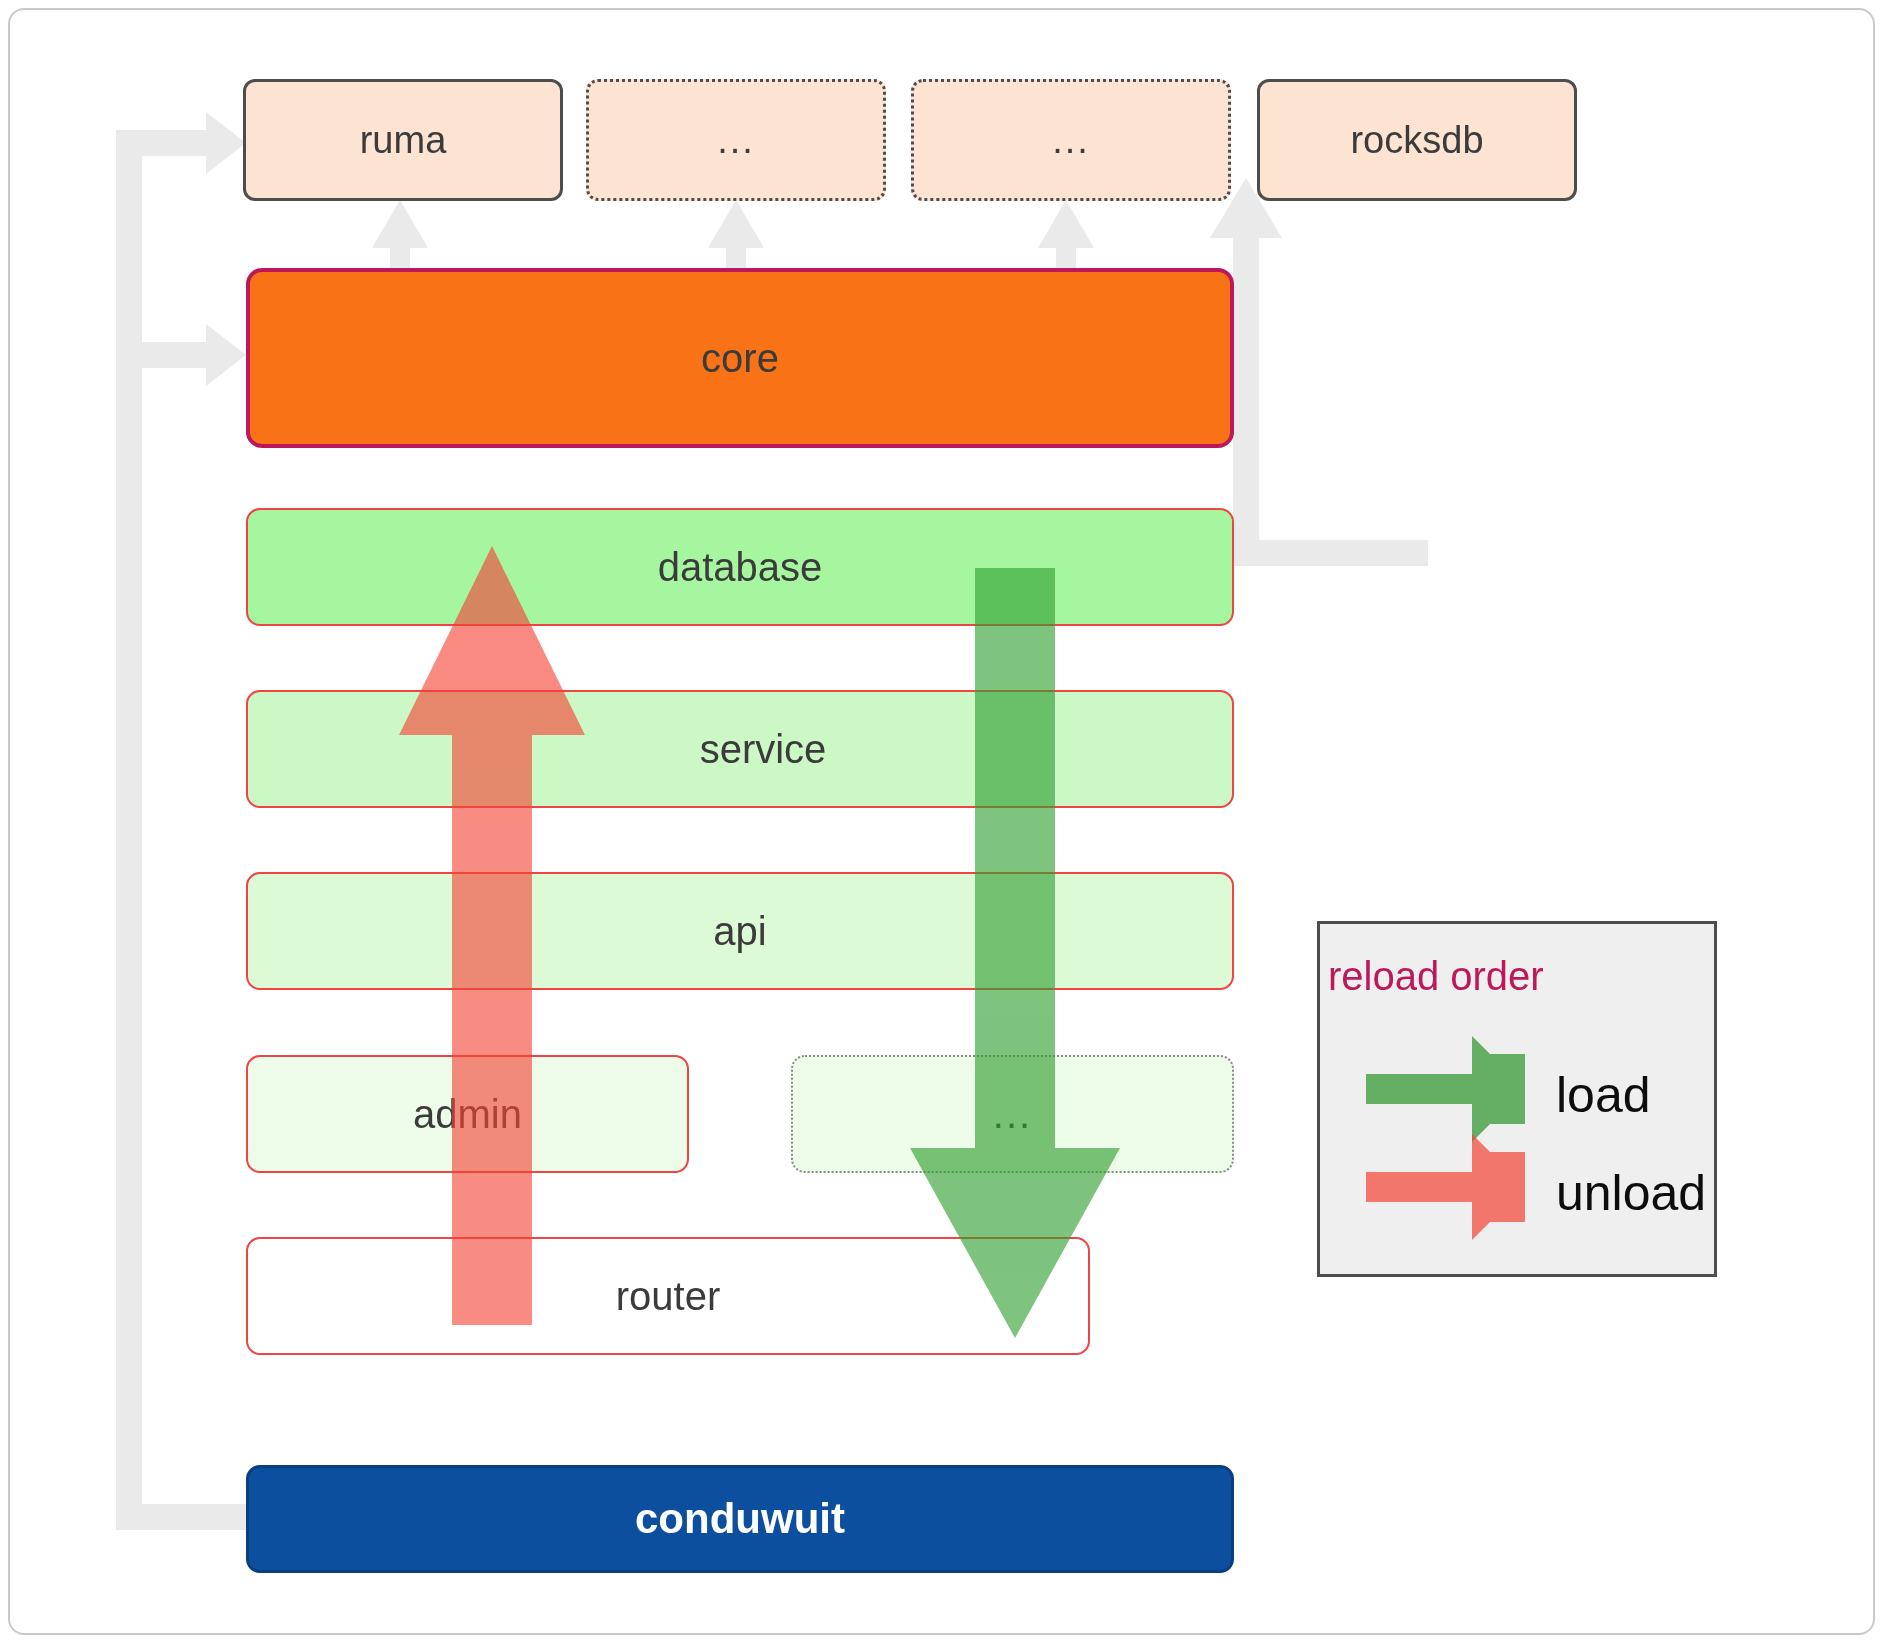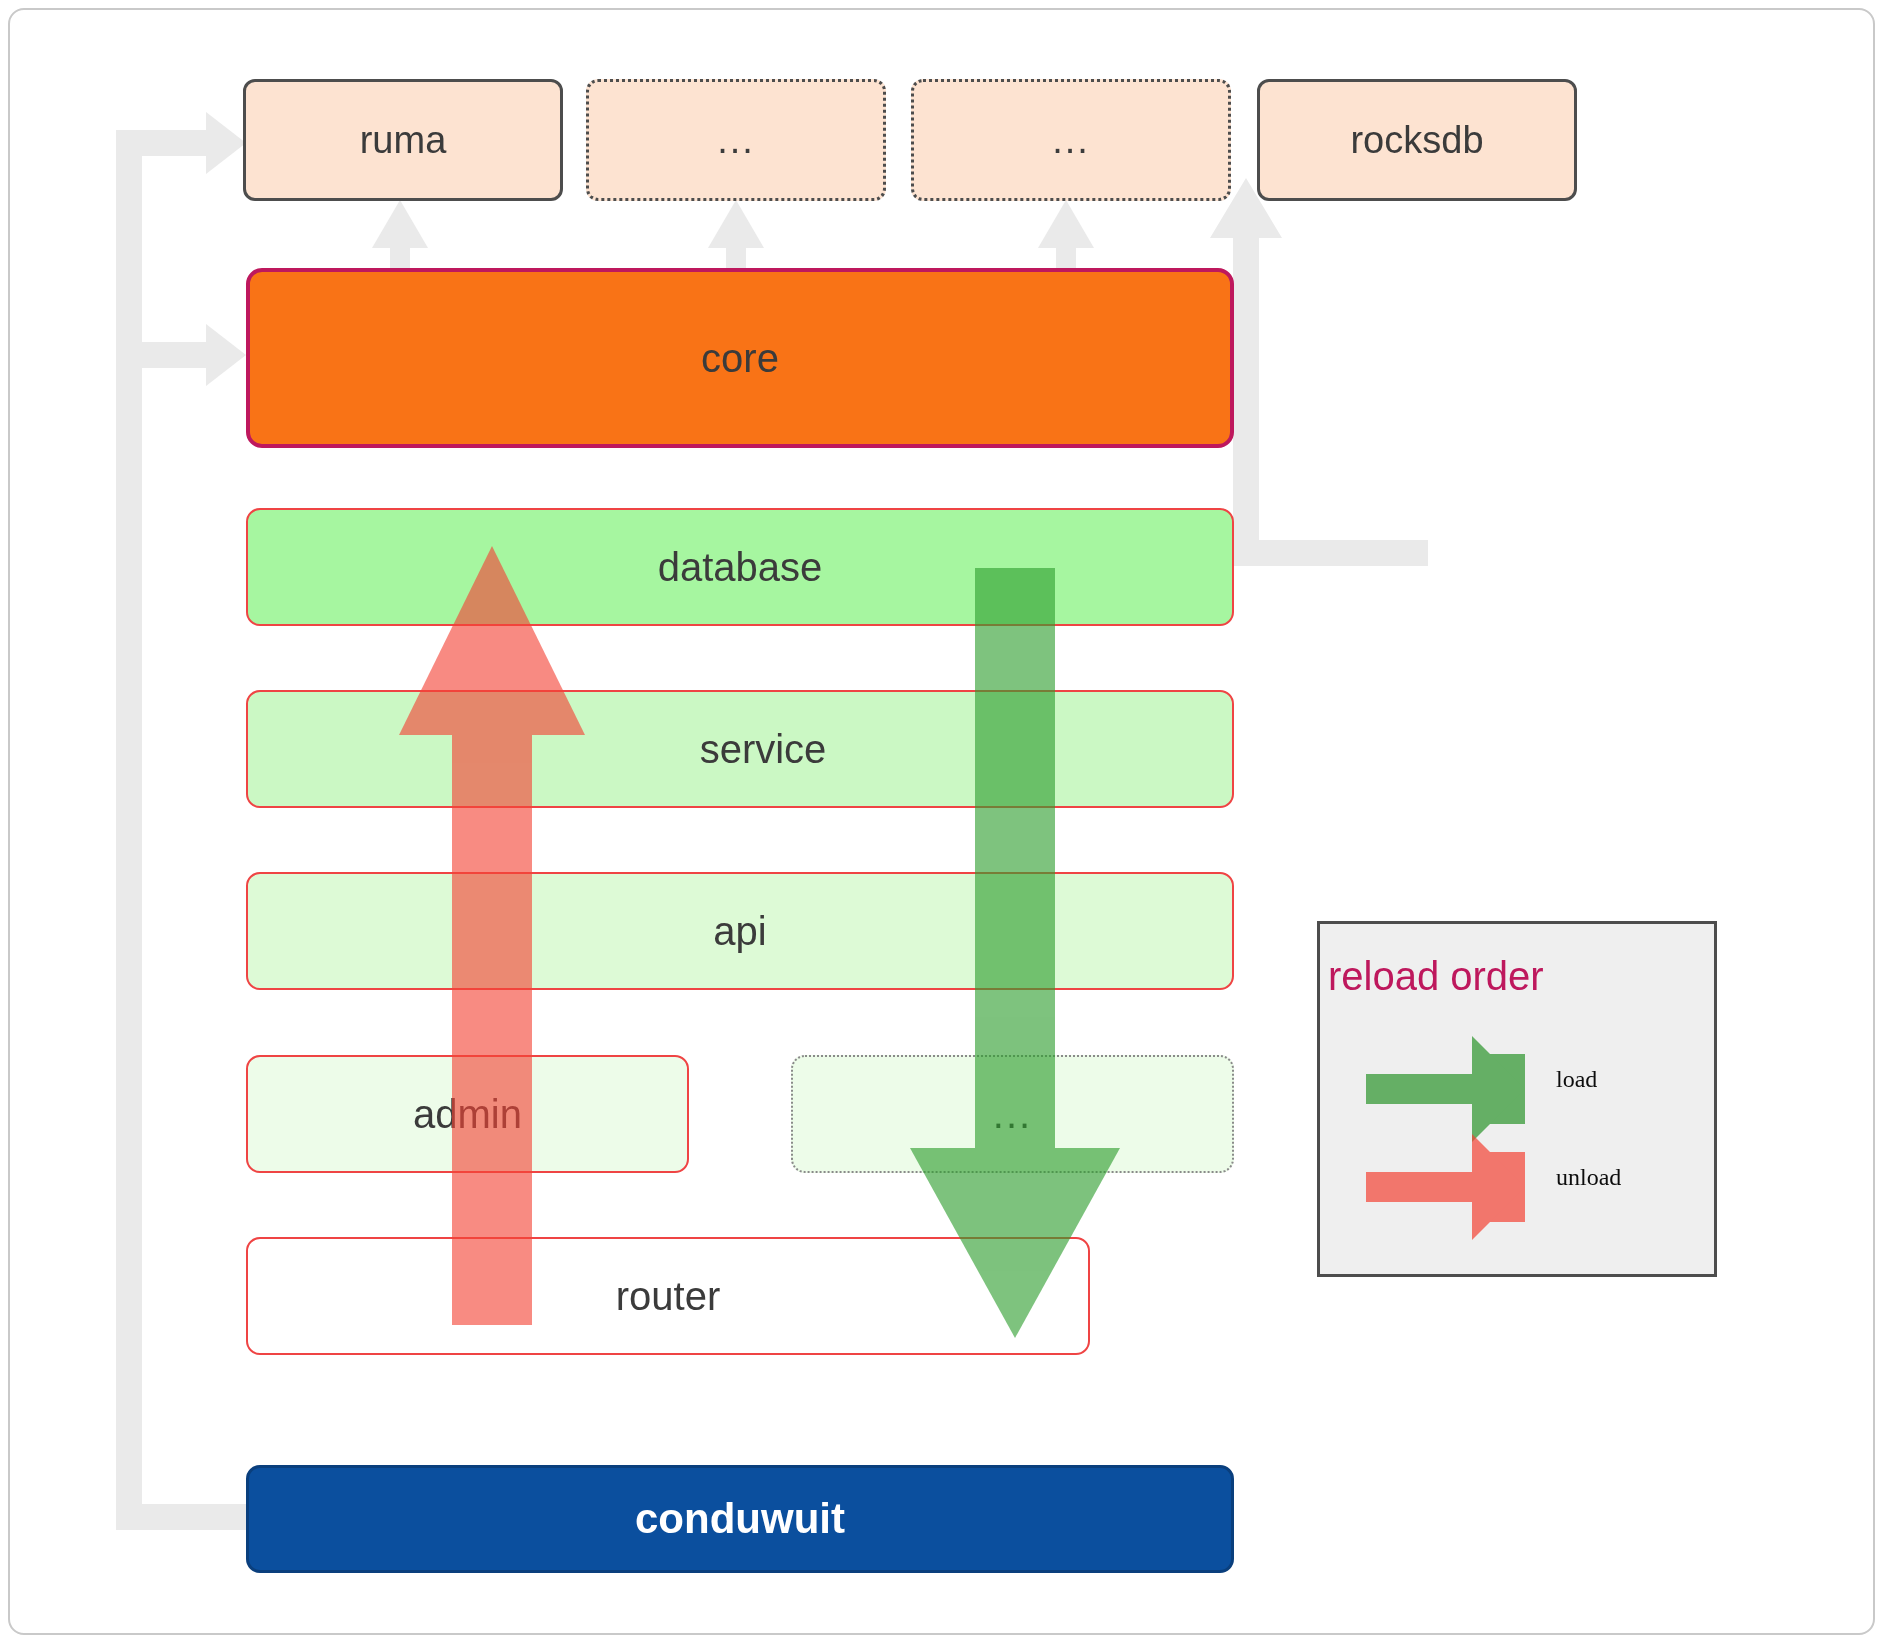--- a/index.html
+++ b/index.html
@@ -49,22 +49,22 @@
   }
   .legend-box{
     position:absolute;left:1317px;top:921px;width:400px;height:356px;
     background:#efefef;border:3px solid #4d4d4d;box-sizing:border-box;
   }
   .legend-title{
     position:absolute;left:8px;top:30px;width:100%;text-align:left;
     font-size:40px;color:#be185d;font-family:"Liberation Sans",sans-serif;
   }
   .legend-label{
-    position:absolute;font-size:24px;color:#0d0d0d;
-    font-family:Liberation Serif, serif;white-space:nowrap;
+    position:absolute;font-size:50px;color:#0d0d0d;
+    font-family:Liberation Sans, sans-serif;white-space:nowrap;
   }
   .dots{letter-spacing:2px;}
 </style>
 </head>
 <body>
 
 <div id="canvas">
   <div id="frame"></div>
 
   <svg class="svg-layer" viewBox="0 0 1883 1643">

